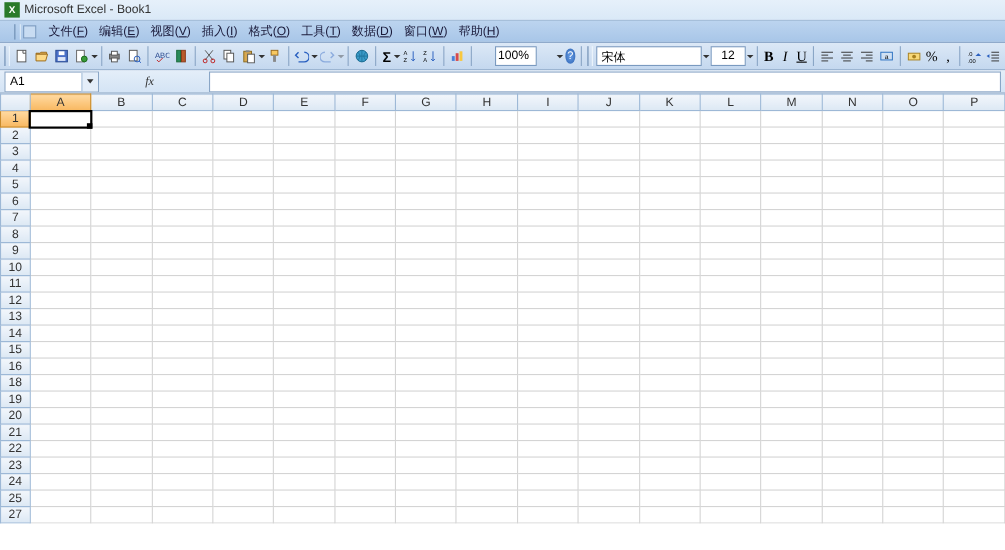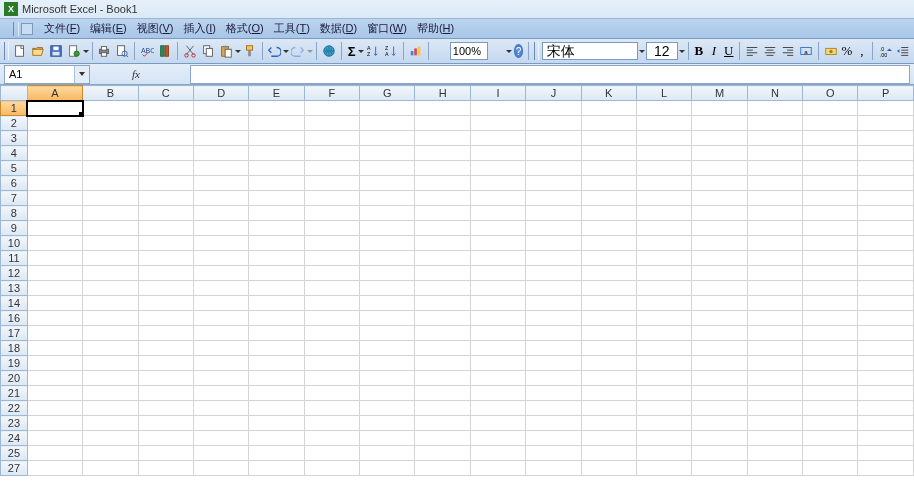--- a/index.html
+++ b/index.html
@@ -11,21 +11,21 @@
   .menubar .mitem{padding:1px 5px;color:#1a1a3a;cursor:default;}
   .menubar .mitem u{text-decoration:underline;}
   .toolbar{height:24px;background:linear-gradient(#dce8f6,#c4d8ef);border-bottom:1px solid #7a9ac0;display:flex;align-items:center;padding:0 2px;white-space:nowrap;overflow:hidden;}
   .toolbar .handle{width:4px;height:18px;border-left:1px solid #6a8ab0;border-right:1px solid #eef5fc;margin:0 2px;}
   .tbtn{width:18px;height:18px;margin:0 1px;display:flex;align-items:center;justify-content:center;border:1px solid transparent;border-radius:2px;position:relative;}
   .tbtn svg{width:14px;height:14px;}
   .sep{width:1px;height:18px;background:#8aa6c6;margin:0 3px;}
   .dropdown-arrow{width:7px;height:18px;display:flex;align-items:center;justify-content:center;}
   .dropdown-arrow::after{content:"";border-left:3px solid transparent;border-right:3px solid transparent;border-top:3px solid #333;}
   .zoom-box{height:16px;background:#fff;border:1px solid #7a9ac0;padding:0 2px;font-size:11px;display:flex;align-items:center;margin:0 18px;min-width:32px;}
-  .font-box{height:16px;background:#fff;border:1px solid #7a9ac0;padding:0 4px;font-size:14px;display:flex;align-items:flex-start;margin:12px 1px;}
+  .font-box{height:16px;background:#fff;border:1px solid #7a9ac0;padding:0 4px;font-size:11px;display:flex;align-items:center;margin:12px 1px;}
   .font-name{min-width:86px;}
   .font-size{min-width:22px;text-align:center;justify-content:center;}
   .help-circle{width:14px;height:14px;border-radius:50%;background:radial-gradient(#6aa0e8,#2a60b0);color:#fff;display:flex;align-items:center;justify-content:center;font-size:10px;margin:0 2px;}
   .fmt-btn{font-family:"Times New Roman",serif;font-size:13px;width:16px;text-align:center;}
   .bold{font-weight:bold;}
   .italic{font-style:italic;}
   .underline{text-decoration:underline;}
   .namebox-row{height:20px;background:linear-gradient(#e4eef9,#d4e4f5);border-bottom:1px solid #8aa6c6;display:flex;align-items:center;gap:38px;}
   .namebox{width:76px;height:17px;background:#fff;border:1px solid #8aa6c6;margin-left:4px;display:flex;align-items:center;padding:0 4px;position:relative;}
   .namebox .nbdrop{position:absolute;right:0;top:0;width:14px;height:17px;background:#e4eef9;border-left:1px solid #a8c0da;display:flex;align-items:center;justify-content:center;}
@@ -559,40 +559,40 @@
           <td class="cell"></td>
           <td class="cell"></td>
           <td class="cell"></td>
           <td class="cell"></td>
           <td class="cell"></td>
           <td class="cell"></td>
           <td class="cell"></td>
           <td class="cell"></td>
         </tr>
         <tr>
+          <th class="row">15</th>
+          <td class="cell"></td>
+          <td class="cell"></td>
+          <td class="cell"></td>
+          <td class="cell"></td>
+          <td class="cell"></td>
+          <td class="cell"></td>
+          <td class="cell"></td>
+          <td class="cell"></td>
+          <td class="cell"></td>
+          <td class="cell"></td>
+          <td class="cell"></td>
+          <td class="cell"></td>
+          <td class="cell"></td>
+          <td class="cell"></td>
+          <td class="cell"></td>
+          <td class="cell"></td>
+        </tr>
+        <tr>
           <th class="row">16</th>
-          <td class="cell"></td>
-          <td class="cell"></td>
-          <td class="cell"></td>
-          <td class="cell"></td>
-          <td class="cell"></td>
-          <td class="cell"></td>
-          <td class="cell"></td>
-          <td class="cell"></td>
-          <td class="cell"></td>
-          <td class="cell"></td>
-          <td class="cell"></td>
-          <td class="cell"></td>
-          <td class="cell"></td>
-          <td class="cell"></td>
-          <td class="cell"></td>
-          <td class="cell"></td>
-        </tr>
-        <tr>
-          <th class="row">17</th>
           <td class="cell"></td>
           <td class="cell"></td>
           <td class="cell"></td>
           <td class="cell"></td>
           <td class="cell"></td>
           <td class="cell"></td>
           <td class="cell"></td>
           <td class="cell"></td>
           <td class="cell"></td>
           <td class="cell"></td>

